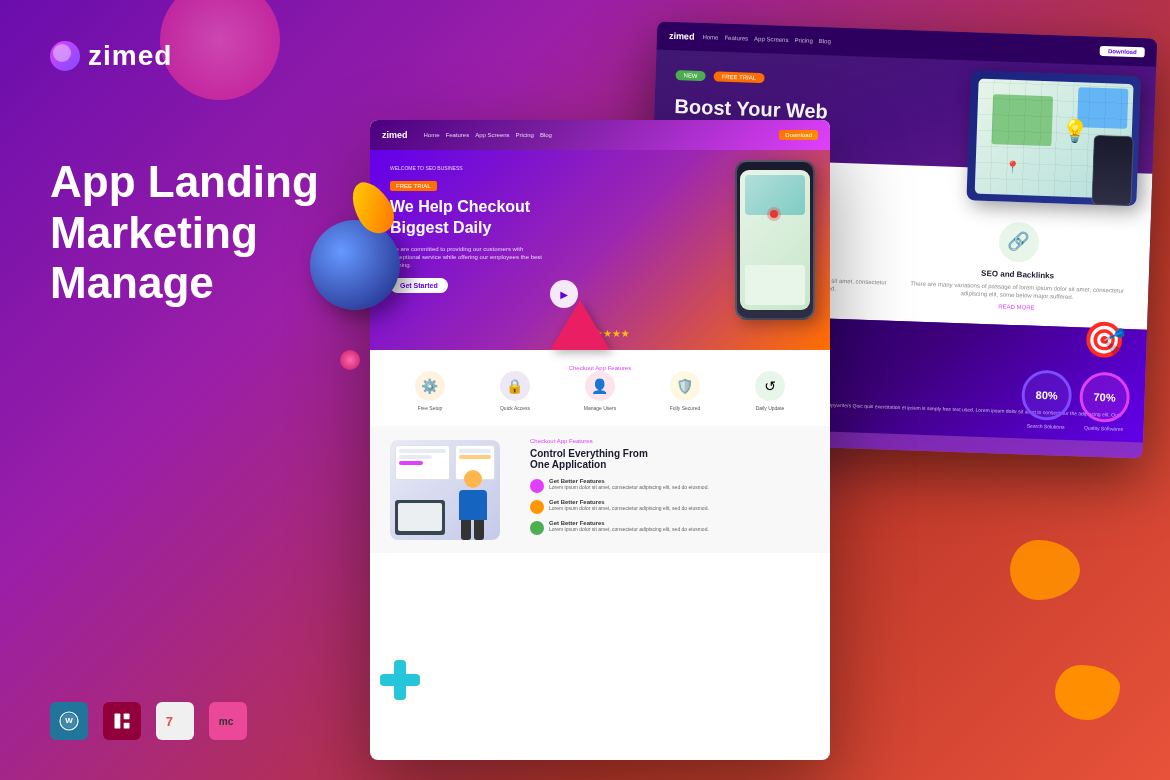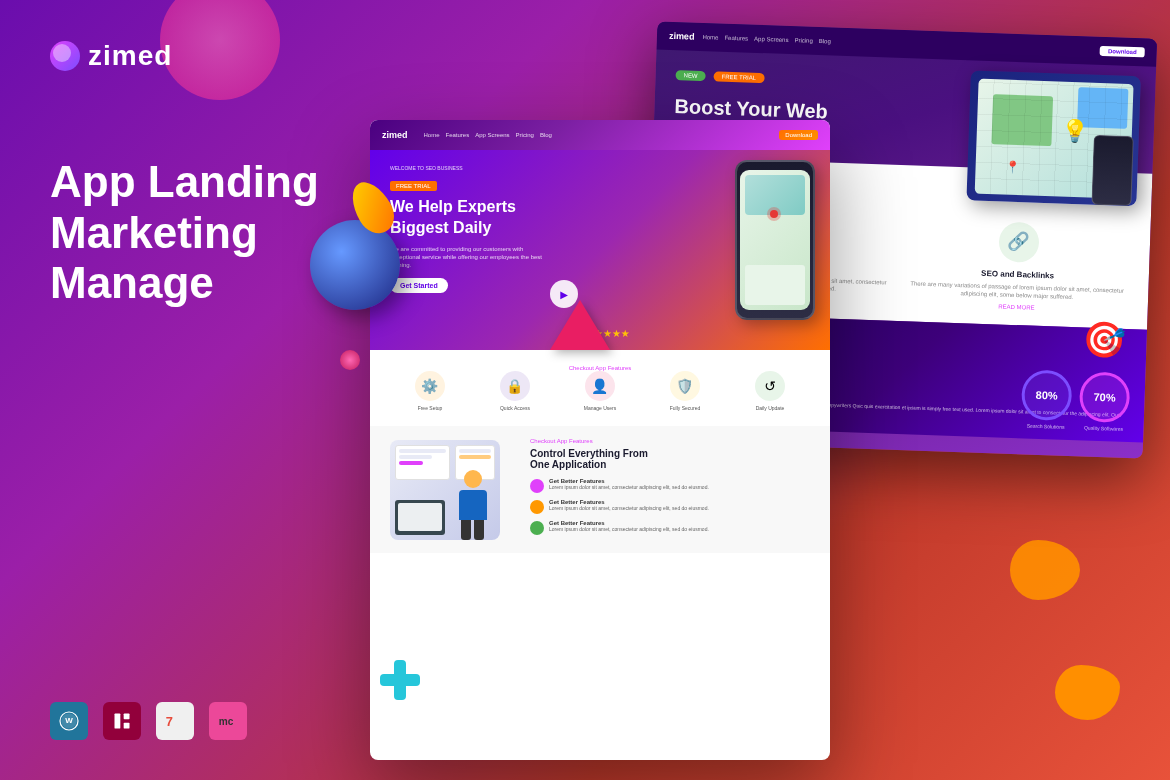--- a/index.html
+++ b/index.html
@@ -702,21 +702,21 @@
         <span class="mock-nav-link">Pricing</span>
         <span class="mock-nav-link">Blog</span>
       </div>
       <div class="mock-nav-btn">Download</div>
     </div>
 
     <div class="mock-hero">
       <div style="font-size:5px;color:rgba(255,255,255,0.8);margin-bottom:3px;">WELCOME TO SEO BUSINESS</div>
       <div class="mock-hero-badge">FREE TRIAL</div>
       <div class="mock-hero-title">
-        <span>We Help Experts</span><br>
+        <span>We Help Checkout</span><br>
         <span>Biggest Daily</span>
       </div>
       <div class="mock-hero-desc">We are committed to providing our customers with exceptional service while offering our employees the best training.</div>
       <div class="mock-hero-btn">Get Started</div>
 
       
       <div class="mock-phone-img">
         <div class="phone-screen">
           <div style="position:absolute;top:5px;left:5px;right:5px;height:40px;background:linear-gradient(135deg,#b2dfdb,#80cbc4);border-radius:4px;"></div>
           <div class="phone-map-dot"></div>

